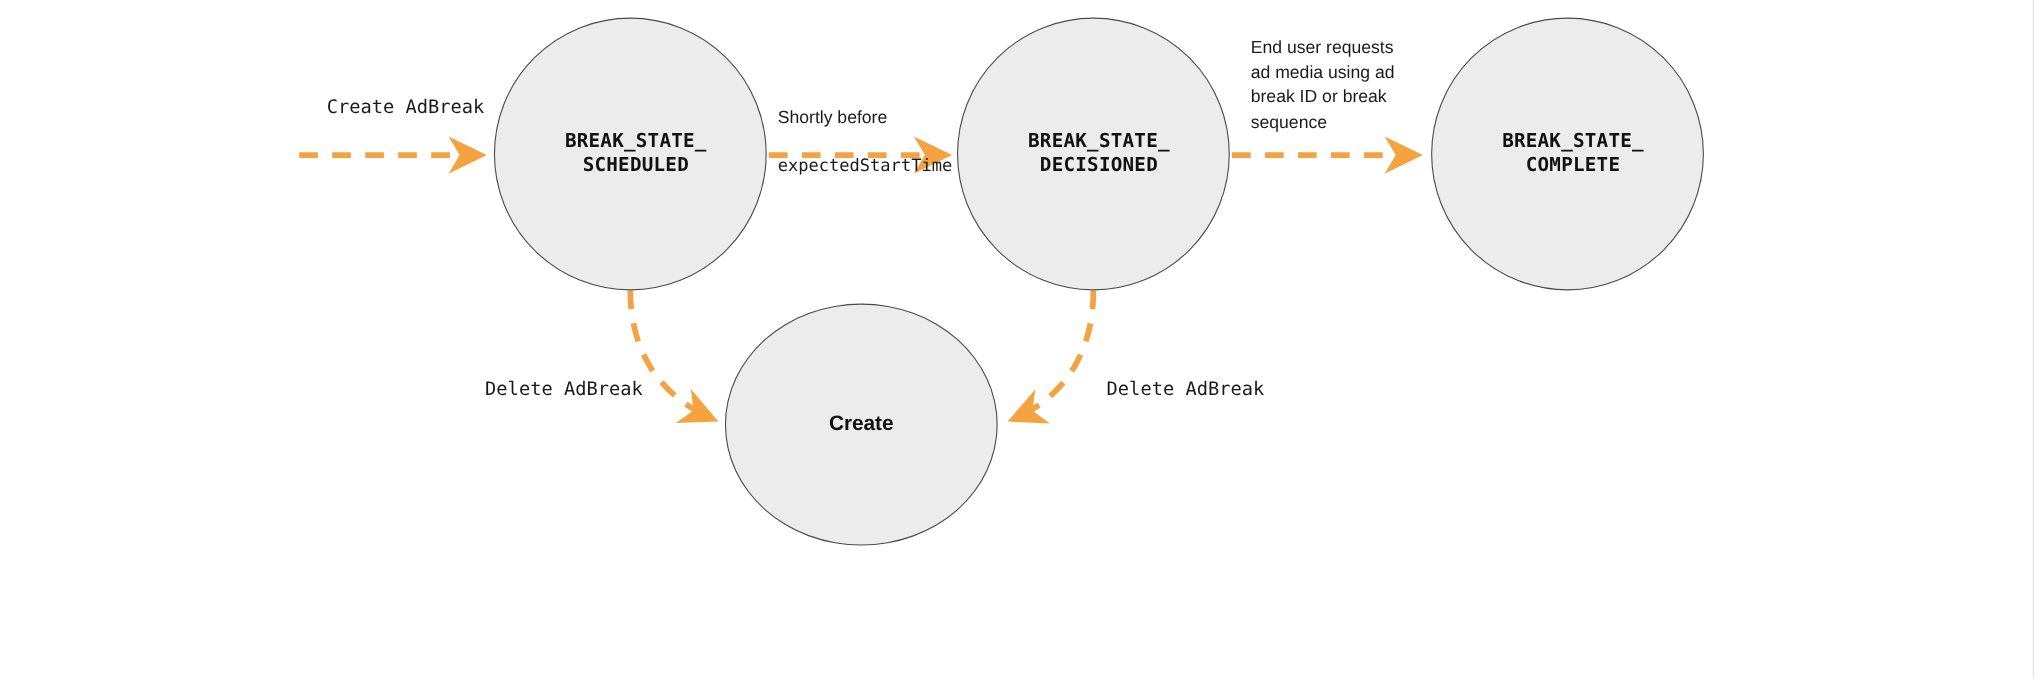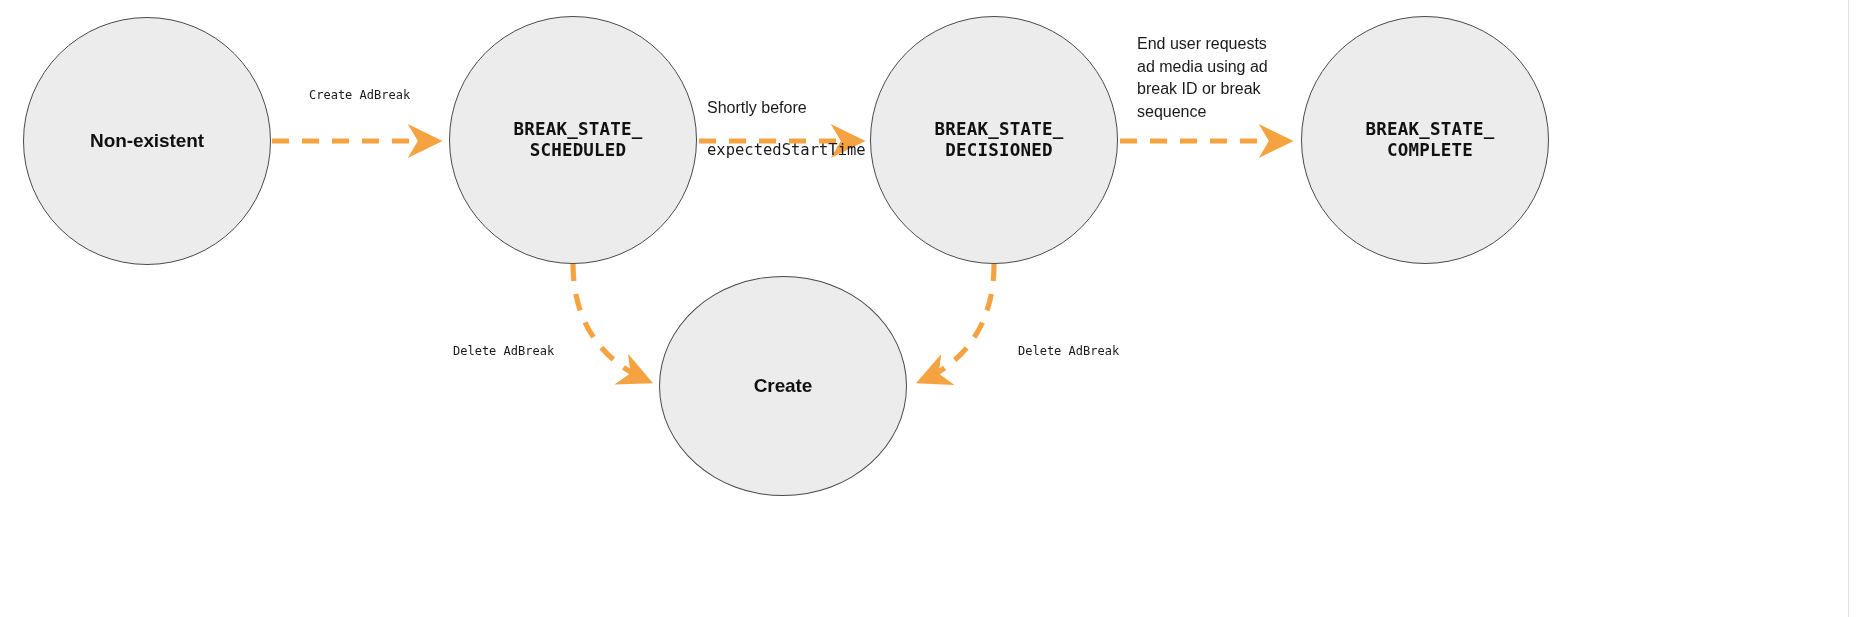--- a/index.html
+++ b/index.html
@@ -67,23 +67,22 @@
   }
   .edge-label {
     position: absolute;
     color: #1a1a1a;
     white-space: pre-line;
     pointer-events: none;
   }
   .edge-label.mono {
     font-family: "DejaVu Sans Mono", "Liberation Mono", monospace;
     font-weight: 400;
-    font-size: 12px;
+    font-size: 17px;
     line-height: 1.35;
-    margin-left: 12px;
   }
   .edge-label.sans {
     font-family: "Liberation Sans", sans-serif;
     font-weight: 400;
     font-size: 16px;
     line-height: 1.42;
   }
   .edge-label.mixed .m {
     font-family: "DejaVu Sans Mono", "Liberation Mono", monospace;
     font-size: 15.5px;
@@ -119,23 +118,20 @@
 
     <g>
       <path d="M 573 264 C 573 316 596 358 648 381" stroke="#f5a340" stroke-width="5.2" fill="none" stroke-dasharray="17 13" stroke-linecap="butt" marker-end="url(#arrow-orange)"></path>
     </g>
 
     <g>
       <path d="M 994 264 C 994 318 970 360 921 381" stroke="#f5a340" stroke-width="5.2" fill="none" stroke-dasharray="17 13" stroke-linecap="butt" marker-end="url(#arrow-orange)"></path>
     </g>
   </svg>
 
-  <div class="state-node" style="left:23px; top:17px; width:248px; height:248px;">
-    <span class="node-label sans">Non-existent</span>
-  </div>
 
   <div class="state-node" style="left:449px; top:16px; width:248px; height:248px;">
     <span class="node-label mono">BREAK_STATE_
 SCHEDULED</span>
   </div>
 
   <div class="state-node" style="left:870px; top:16px; width:248px; height:248px;">
     <span class="node-label mono">BREAK_STATE_
 DECISIONED</span>
   </div>

